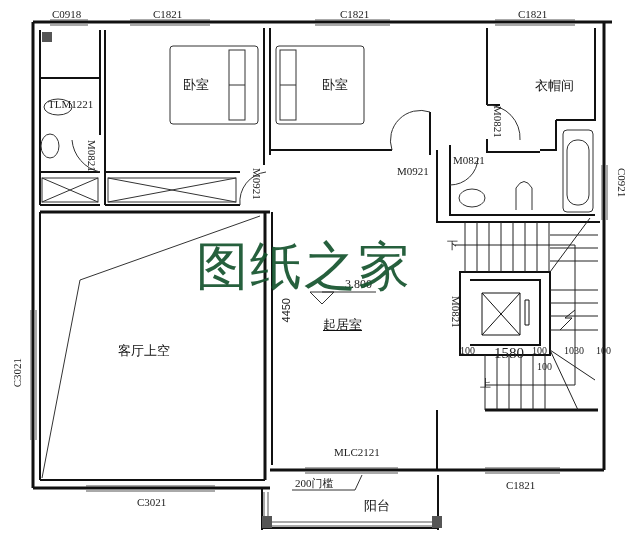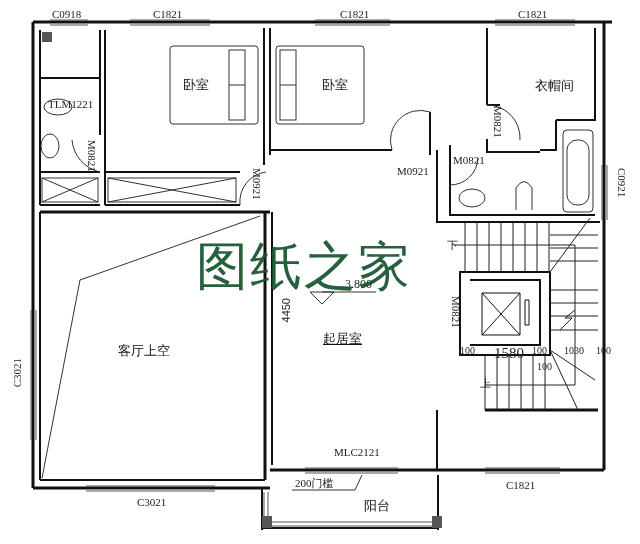--- a/index.html
+++ b/index.html
@@ -123,21 +123,21 @@
   <g fill="#555">
     <rect x="262" y="516" width="10" height="12"></rect>
     <rect x="432" y="516" width="10" height="12"></rect>
     <rect x="42" y="32" width="10" height="10"></rect>
   </g>
 </svg>
 
 <div class="room" style="left:183px;top:78px;">卧室</div>
 <div class="room" style="left:322px;top:78px;">卧室</div>
 <div class="room" style="left:535px;top:79px;">衣帽间</div>
-<div class="room" style="left:323px;top:332px;text-decoration:underline;">起居室</div>
+<div class="room" style="left:323px;top:318px;text-decoration:underline;">起居室</div>
 <div class="room" style="left:118px;top:344px;">客厅上空</div>
 <div class="room" style="left:336px;top:499px;padding-left:28px;">阳台</div>
 
 <div class="lbl" style="left:52px;top:9px;">C0918</div>
 <div class="lbl" style="left:153px;top:9px;">C1821</div>
 <div class="lbl" style="left:340px;top:9px;">C1821</div>
 <div class="lbl" style="left:518px;top:9px;">C1821</div>
 <div class="lbl vert" style="left:616px;top:168px;">C0921</div>
 <div class="lbl vert-rev" style="left:12px;top:358px;">C3021</div>
 <div class="lbl" style="left:137px;top:497px;">C3021</div>

